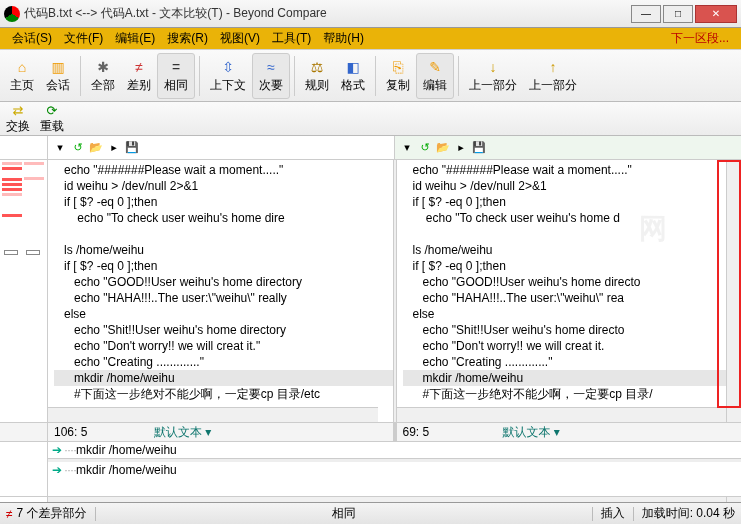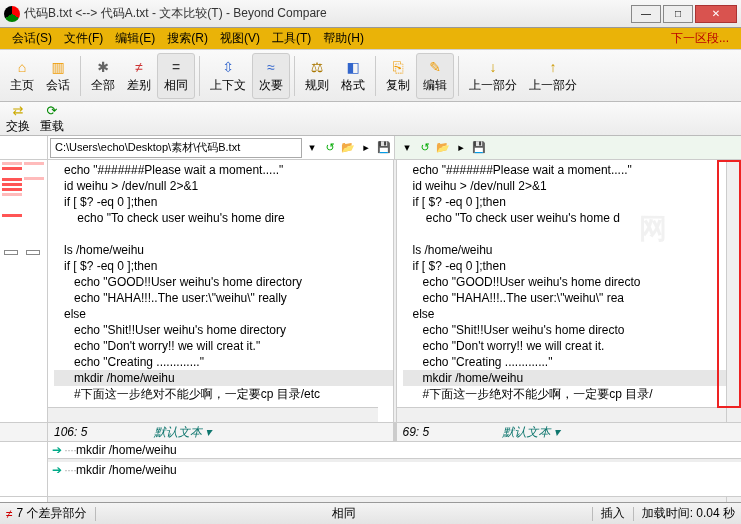--- a/index.html
+++ b/index.html
@@ -50,21 +50,21 @@
 .pane { flex:1; background:#fff; position:relative; overflow:hidden; }
 .pane-divider { width:4px; background:#eee; border-left:1px solid #ccc; border-right:1px solid #ccc; }
 .code { font-family:Consolas,"Courier New",monospace; font-size:12px; line-height:16px; white-space:pre; padding:2px 0 0 6px; color:#000; }
 .code .sel { background:#e6e6e6; }
 .scrollbar-v { position:absolute; right:0; top:0; width:15px; height:100%; background:#f0f0f0; border-left:1px solid #ccc; }
 .scrollbar-h { position:absolute; left:0; bottom:0; right:15px; height:15px; background:#f0f0f0; border-top:1px solid #ccc; }
 
 .red-highlight { position:absolute; right:0; top:0; width:24px; height:248px; border:2px solid #e22; pointer-events:none; }
 
 
-.infobar { display:flex; height:20px; border-top:1px solid #ccc; border-bottom:1px solid #ccc; background:#f4f4f4;font-style:italic; }
+.infobar { display:flex; height:20px; border-top:1px solid #ccc; border-bottom:1px solid #ccc; background:#f4f4f4; }
 .info-gut { width:48px; border-right:1px solid #ccc; }
 .info-cell { flex:1; display:flex; align-items:center; padding:0 6px; }
 .info-cell .pos { width:100px; }
 .info-cell .dd { color:#0f766e; }
 
 
 .diff-area { height:54px; overflow:hidden; background:#fff; display:flex; }
 .diff-gut { width:48px; border-right:1px solid #ccc; }
 .diff-lines { flex:1; }
 .diff-line { height:16px; font-family:Consolas,monospace; font-size:12px; line-height:16px; display:flex; align-items:center; padding-left:4px; }
@@ -171,21 +171,20 @@
 </div>
 
 <div class="toolbar2">
   <div class="tb2-btn"><span class="tb2-ico">⇄</span><span>交换</span></div>
   <div class="tb2-btn"><span class="tb2-ico green">⟳</span><span>重载</span></div>
 </div>
 
 <div class="paths">
   <div class="gutter-left"></div>
   <div class="path-box">
-    <input class="path-input" value="C:\Users\echo\Desktop\素材\代码B.txt" style="">
     <span class="path-ico">▾</span>
     <span class="path-ico" style="color:#0a0">↺</span>
     <span class="path-ico" style="color:#e90">📂</span>
     <span class="path-ico">▸</span>
     <span class="path-ico" style="color:#88c">💾</span>
   </div>
   <div class="path-sep"></div>
   <div class="path-box" style="background:#eef6ee">
     <span class="path-ico">▾</span>
     <span class="path-ico" style="color:#0a0">↺</span>

